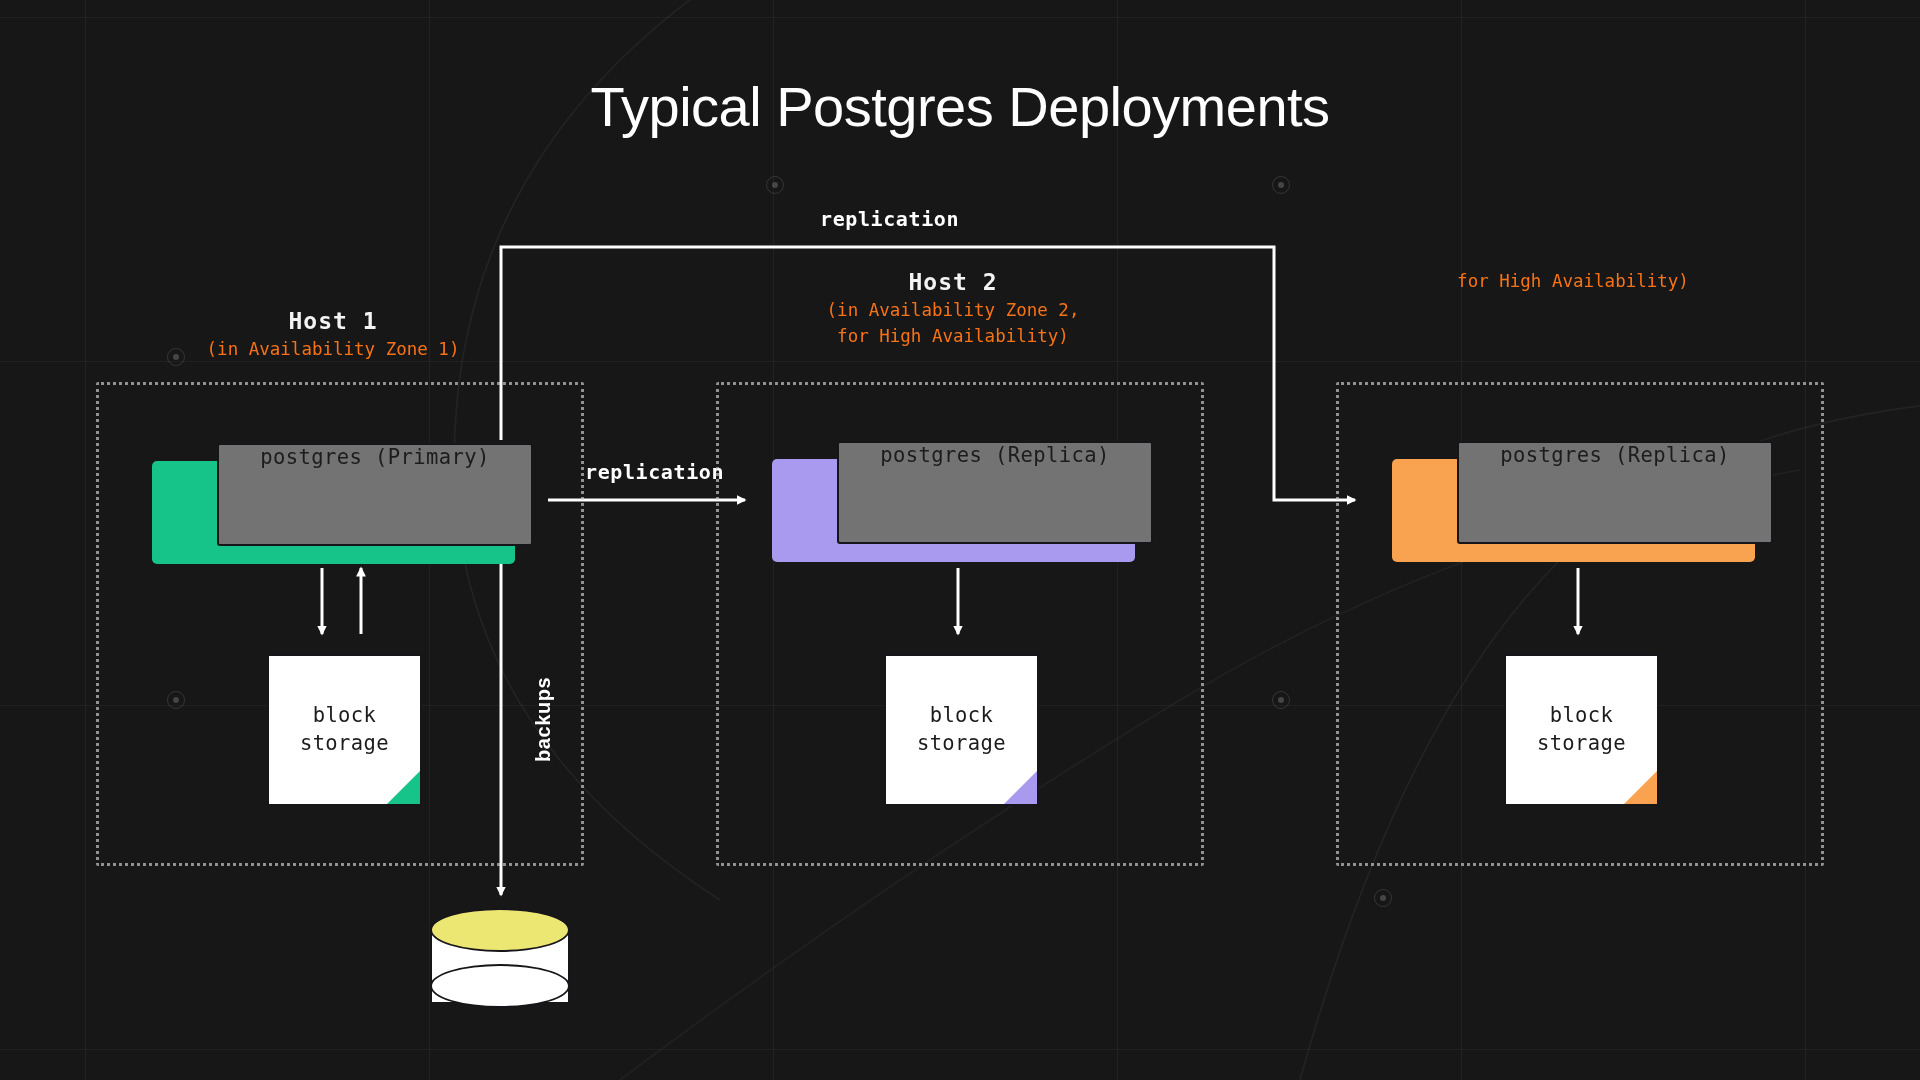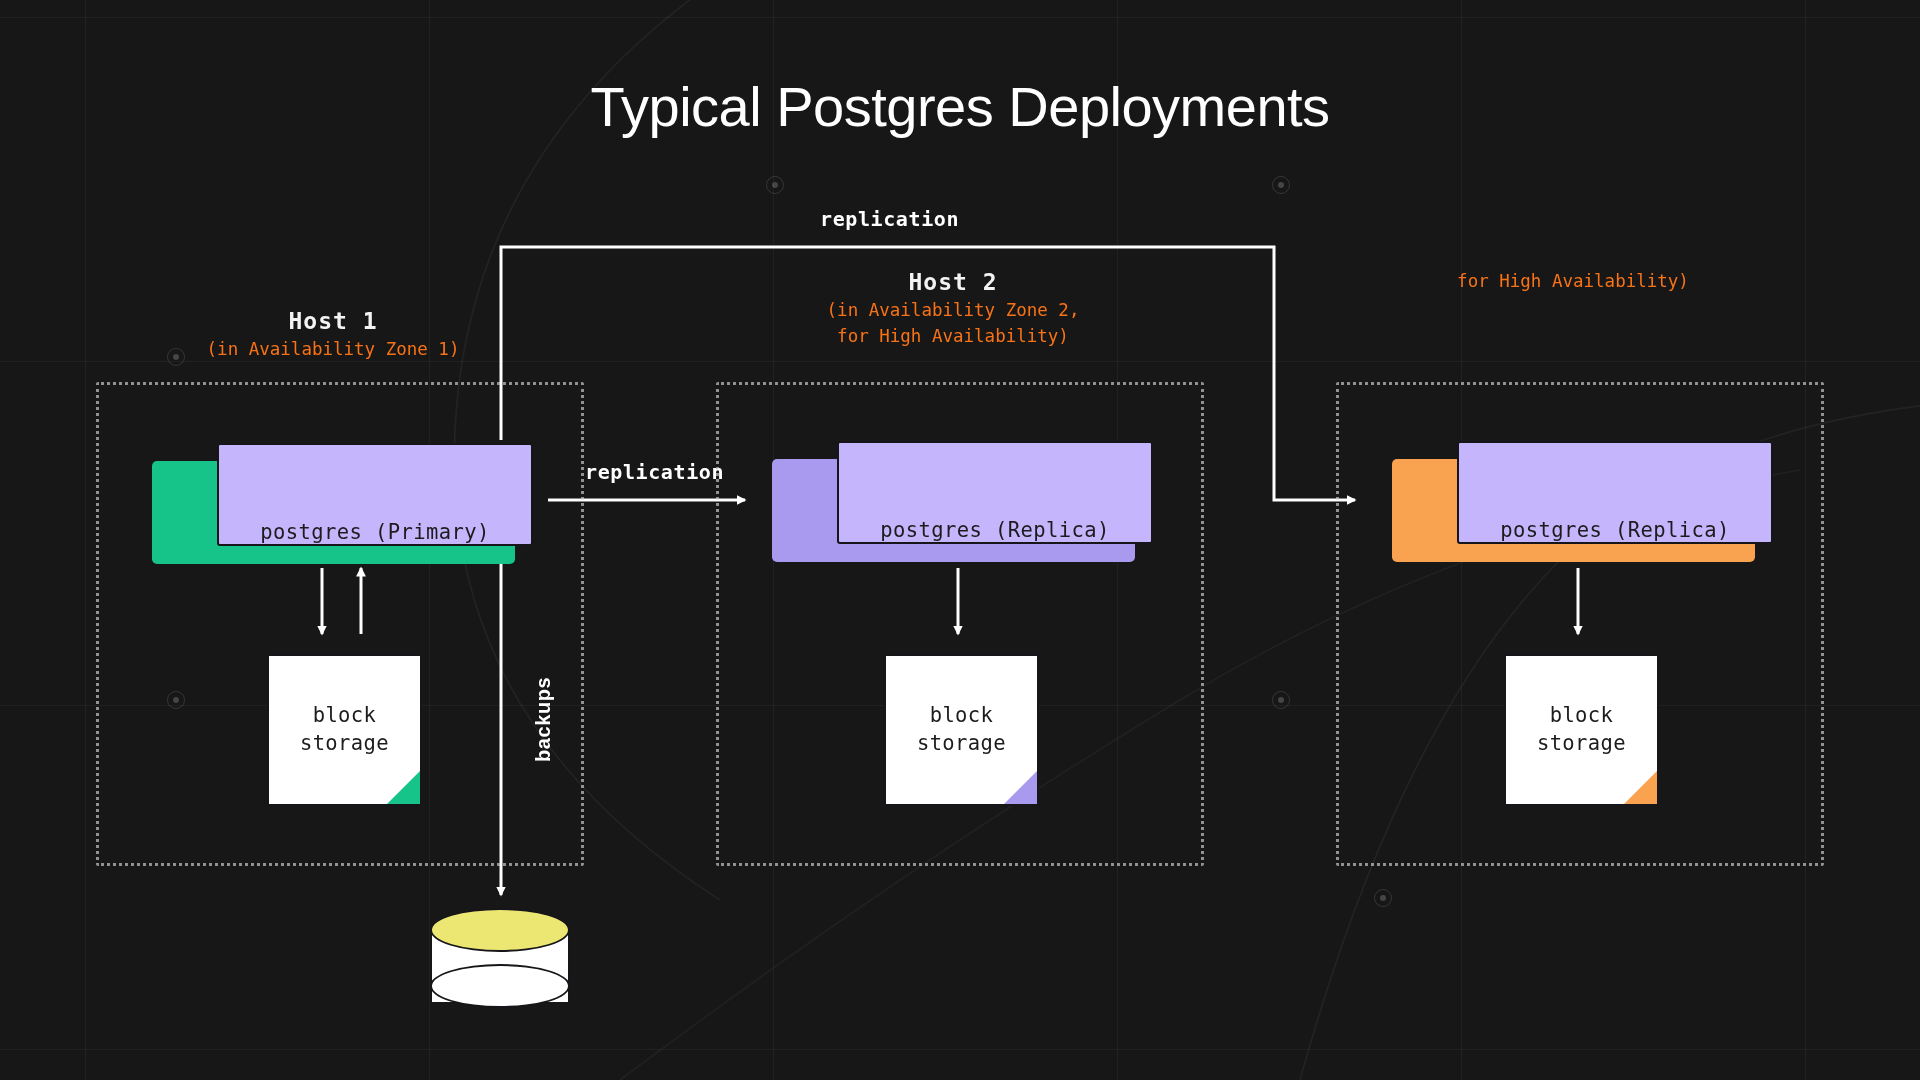--- a/index.html
+++ b/index.html
@@ -80,24 +80,24 @@
     position: absolute;
   }
   .node .shadow {
     position: absolute;
     left: -18px; top: 18px;
     width: 100%; height: 100%;
     border-radius: 5px;
   }
   .node .card {
     position: absolute; inset: 0;
-    background: #c4b5fd;
+    background: #737373;
     border: 2.5px solid #16161a;
     border-radius: 3px;
-    display: flex; align-items: flex-end; justify-content: center;
+    display: flex; align-items: flex-start; justify-content: center;
     color: #1c1c1c;
     font-size: 20.5px;
     font-weight: 500;
     letter-spacing: 0.4px;
     margin-left: 47px;
   }
 
   
   .storage {
     position: absolute;

